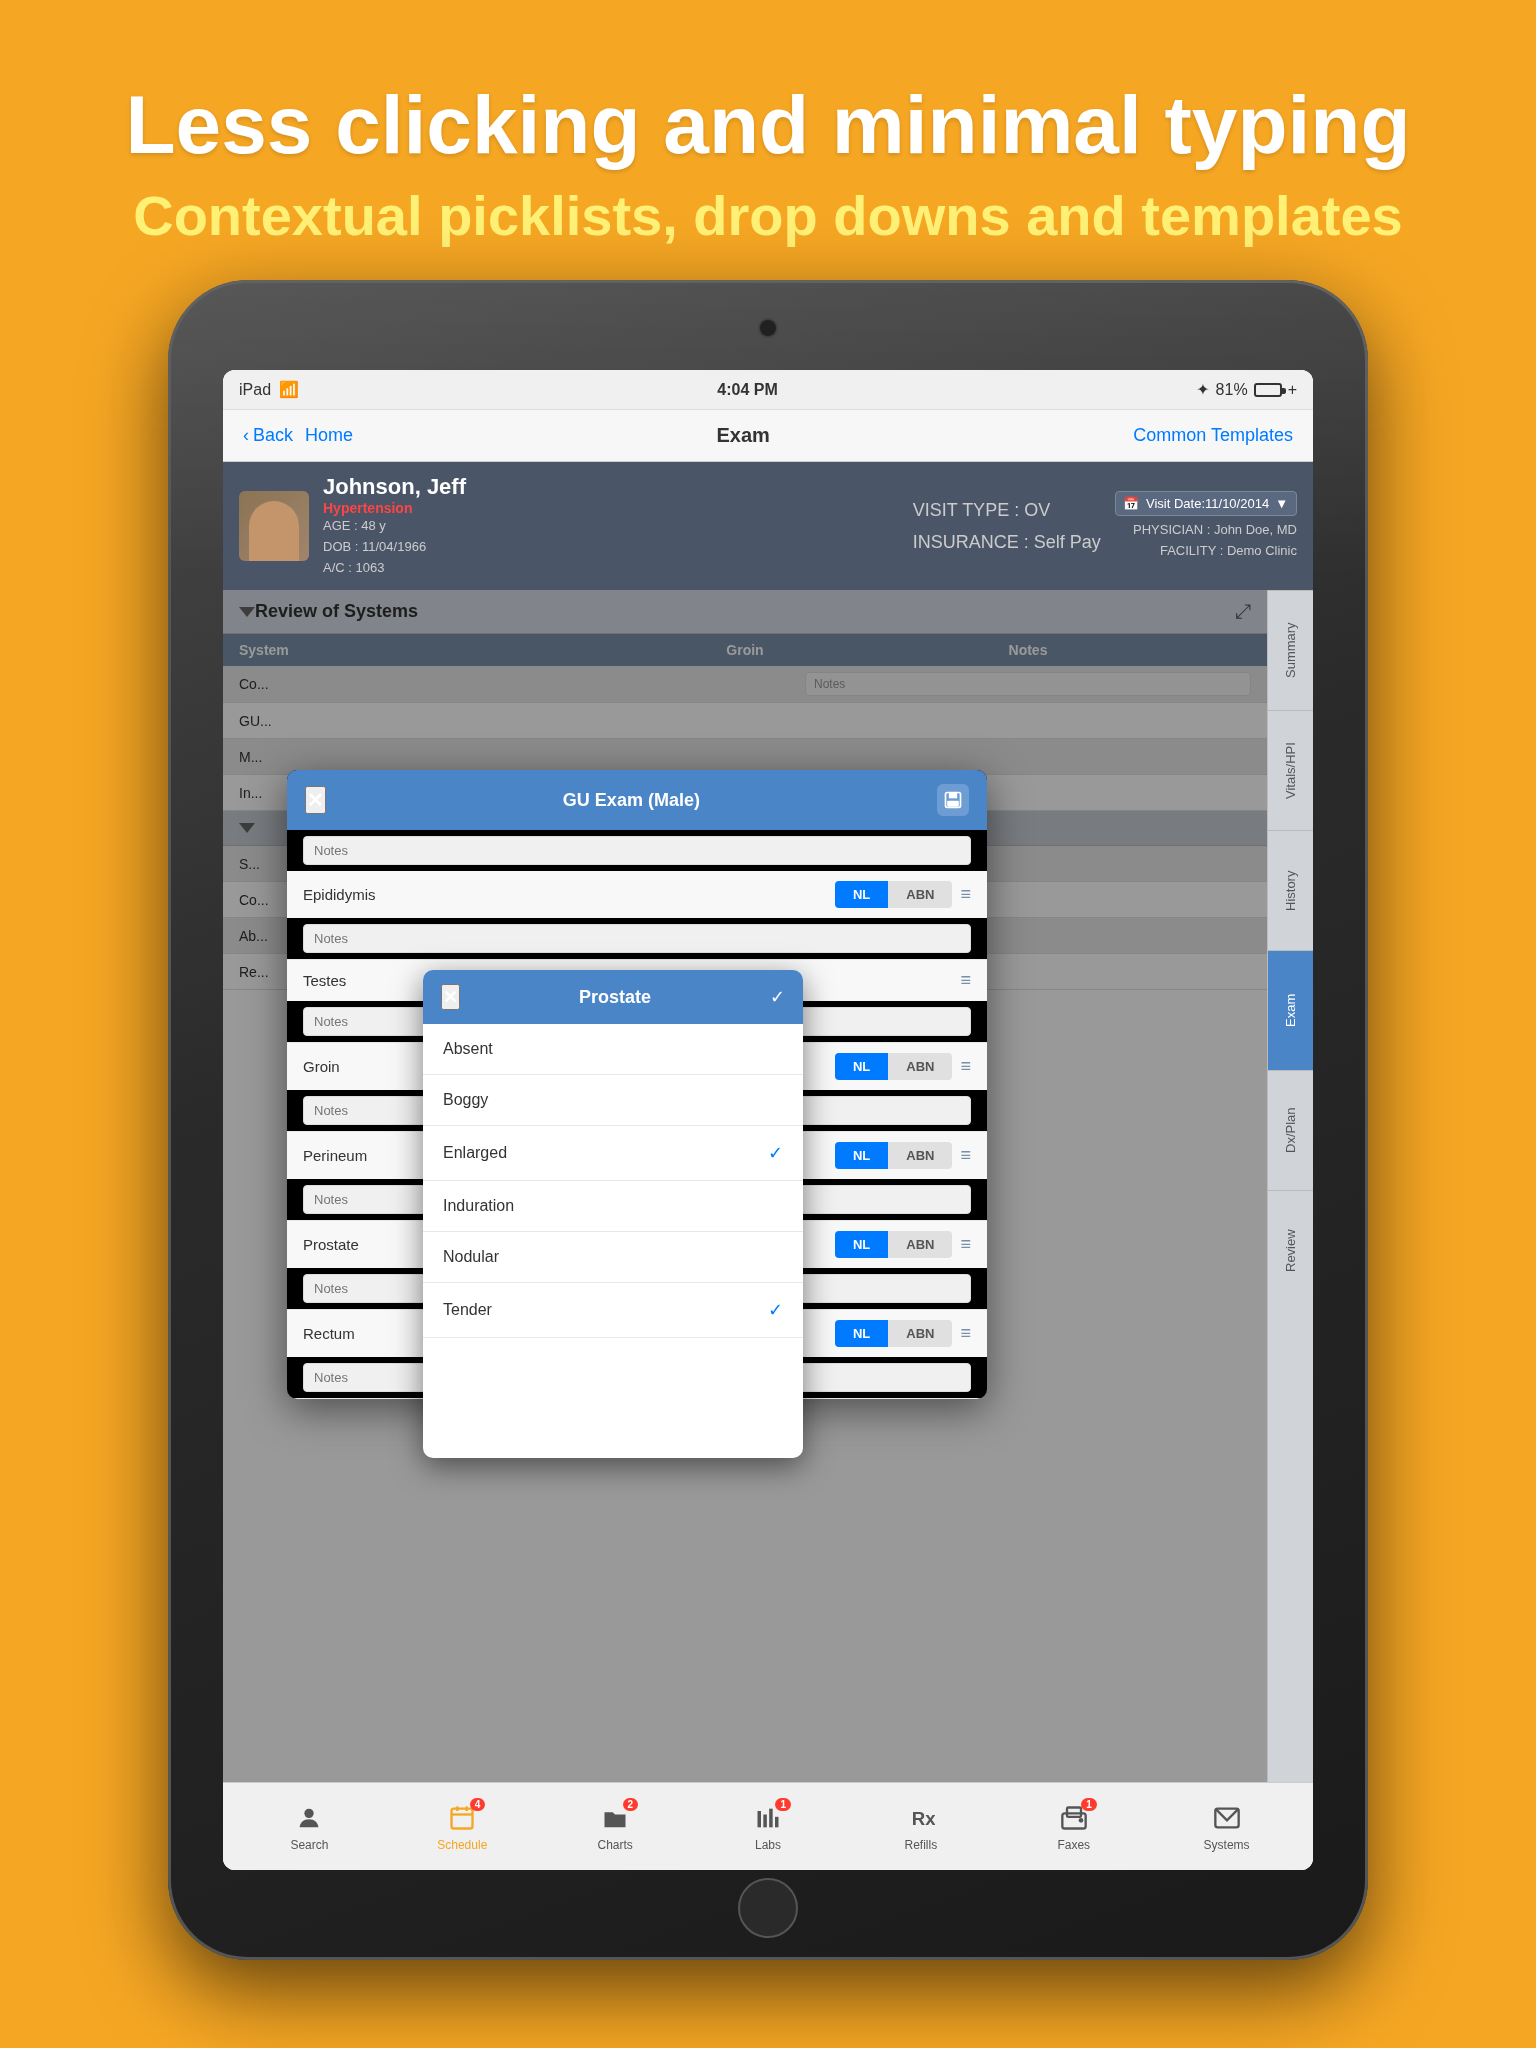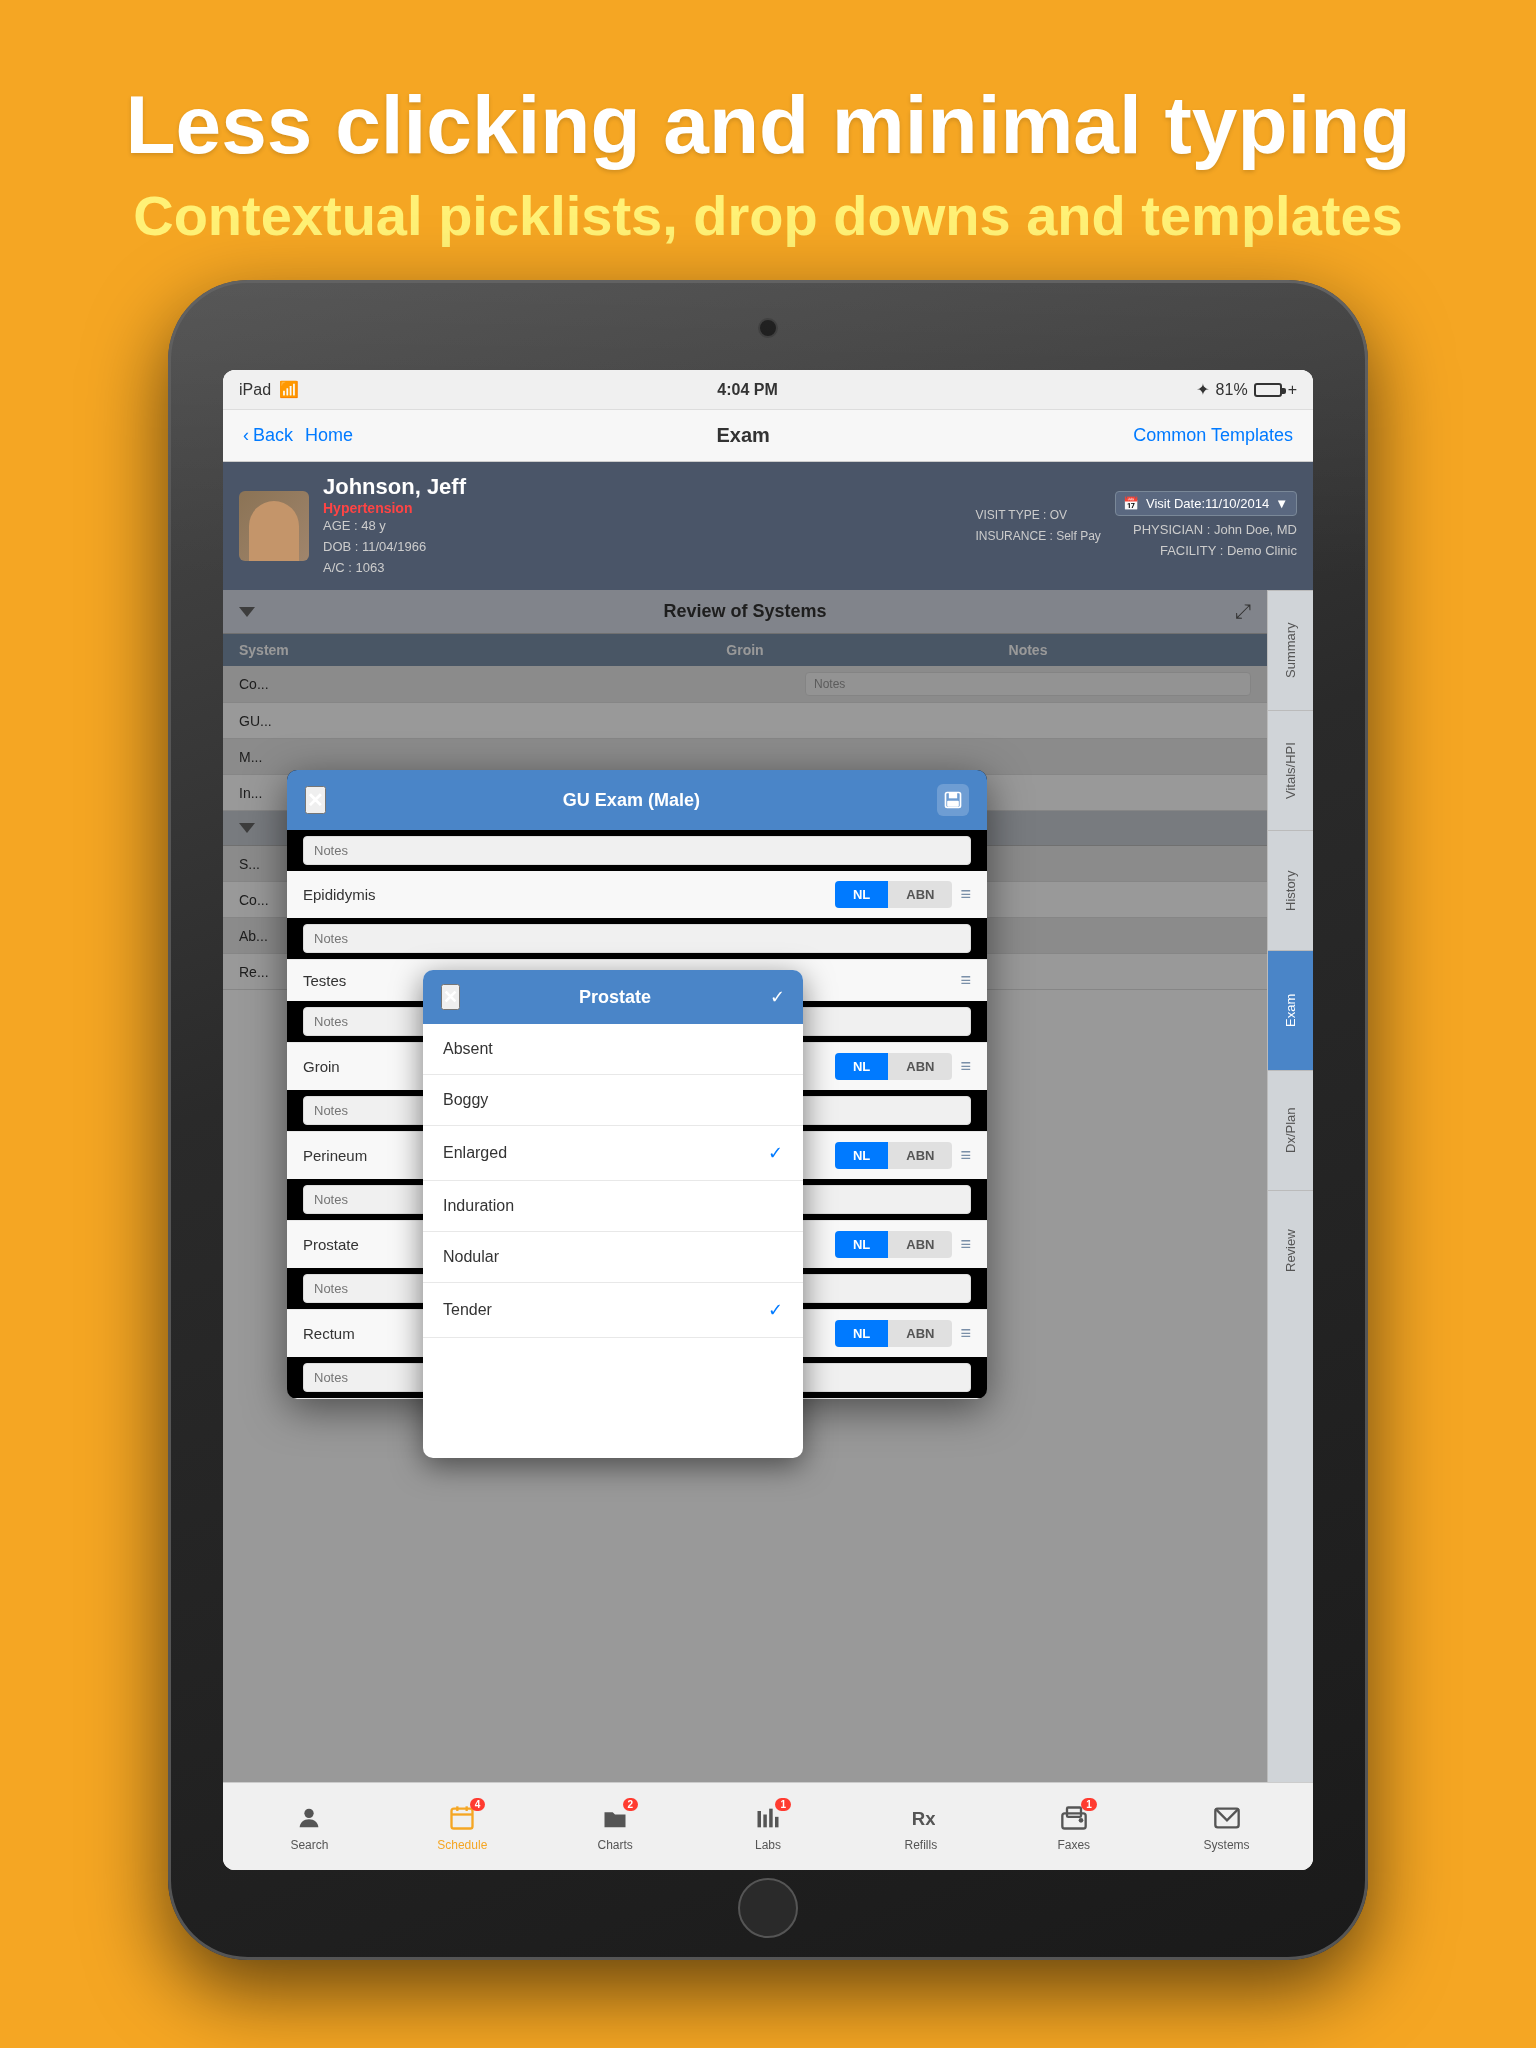--- a/index.html
+++ b/index.html
@@ -198,21 +198,21 @@
 
     
     .section-header {
       background: #d8dde8;
       padding: 10px 16px;
       display: flex;
       align-items: center;
       justify-content: space-between;
       border-bottom: 1px solid #bbb;
     }
-    .section-title { font-size: 18px; font-weight: 600; color: #333; text-align: center; flex: 1; }
+    .section-title { font-size: 18px; font-weight: 600; color: #333; flex: 1; }
 
     
     .table-header {
       display: flex;
       background: #7a8fa8;
       padding: 8px 16px;
     }
     .col-system { flex: 1; color: #fff; font-size: 14px; font-weight: 600; }
     .col-status { width: 120px; color: #fff; font-size: 14px; font-weight: 600; text-align: center; }
     .col-notes { flex: 1; color: #fff; font-size: 14px; font-weight: 600; text-align: center; }
@@ -488,21 +488,21 @@
             </div>
             <div class="patient-info">
               <div class="patient-name">Johnson, Jeff</div>
               <div class="patient-condition">Hypertension</div>
               <div class="patient-details">
                 <span>AGE : 48 y</span><br>
                 <span>DOB : 11/04/1966</span><br>
                 <span>A/C : 1063</span>
               </div>
             </div>
-            <div style="color:#ccc;font-size:12px;line-height:1.8;">
+            <div style="color:#ccc;font-size:18px;line-height:1.8;">
               <span>VISIT TYPE : OV</span><br>
               <span>INSURANCE : Self Pay</span>
             </div>
             <div class="patient-right">
               <div class="visit-date-badge">
                 <span>📅</span>
                 <span>Visit Date:11/10/2014</span>
                 <span>▼</span>
               </div>
               <div class="physician-info">

